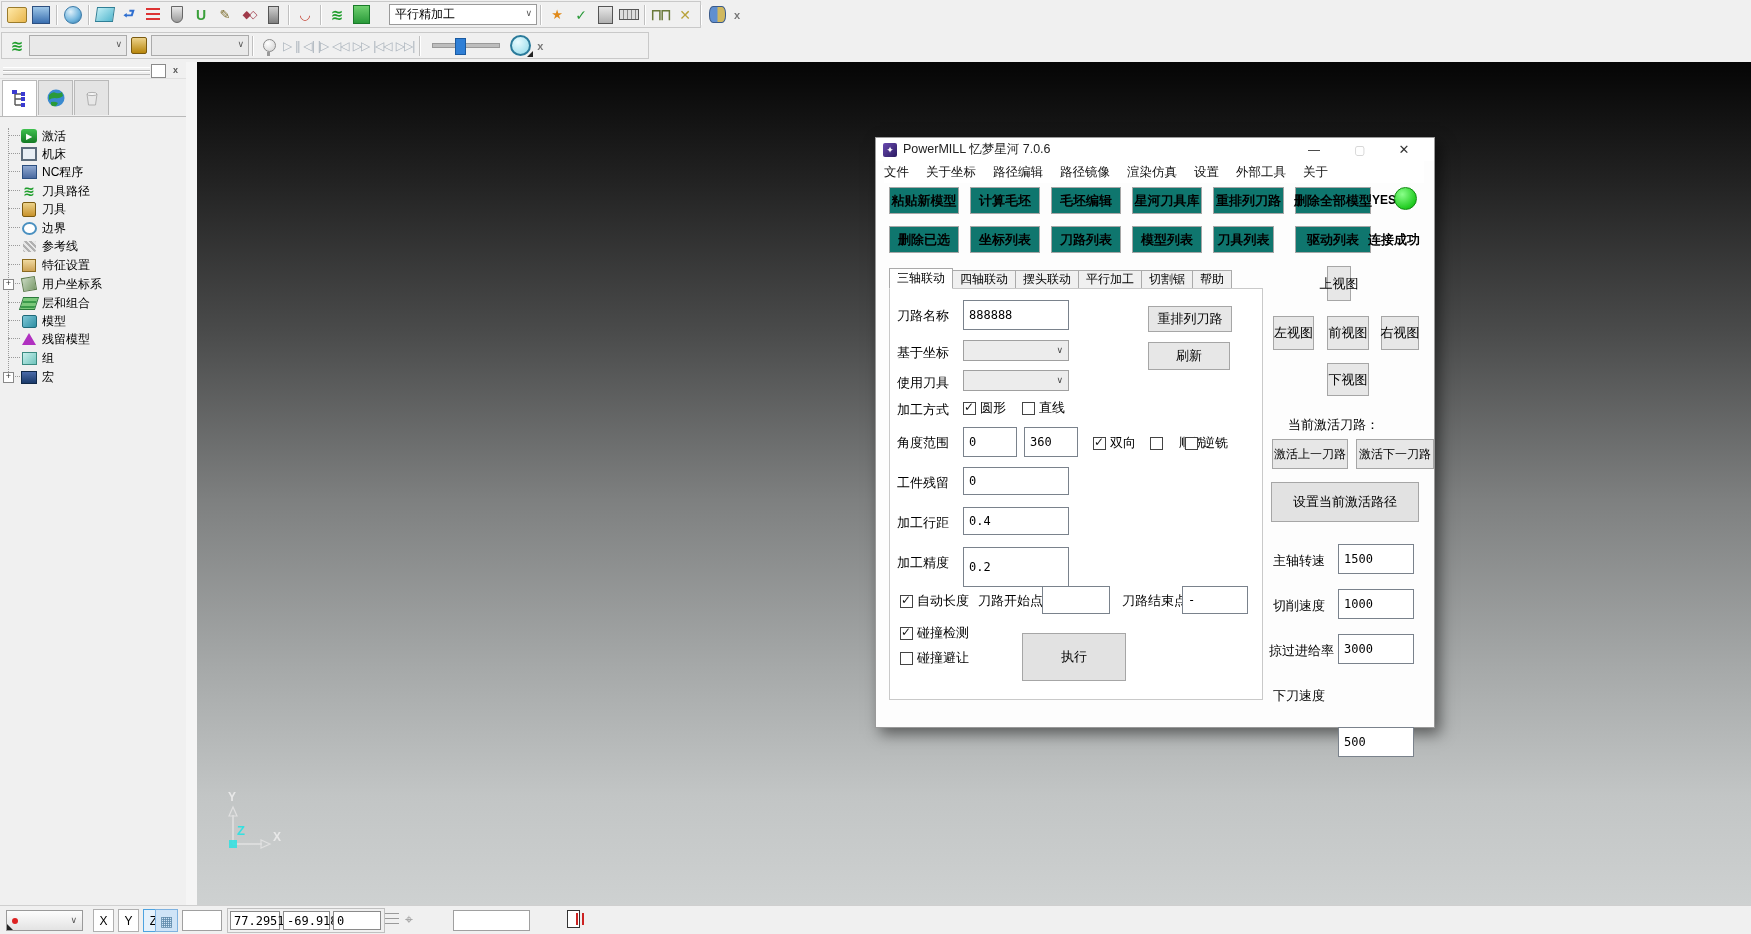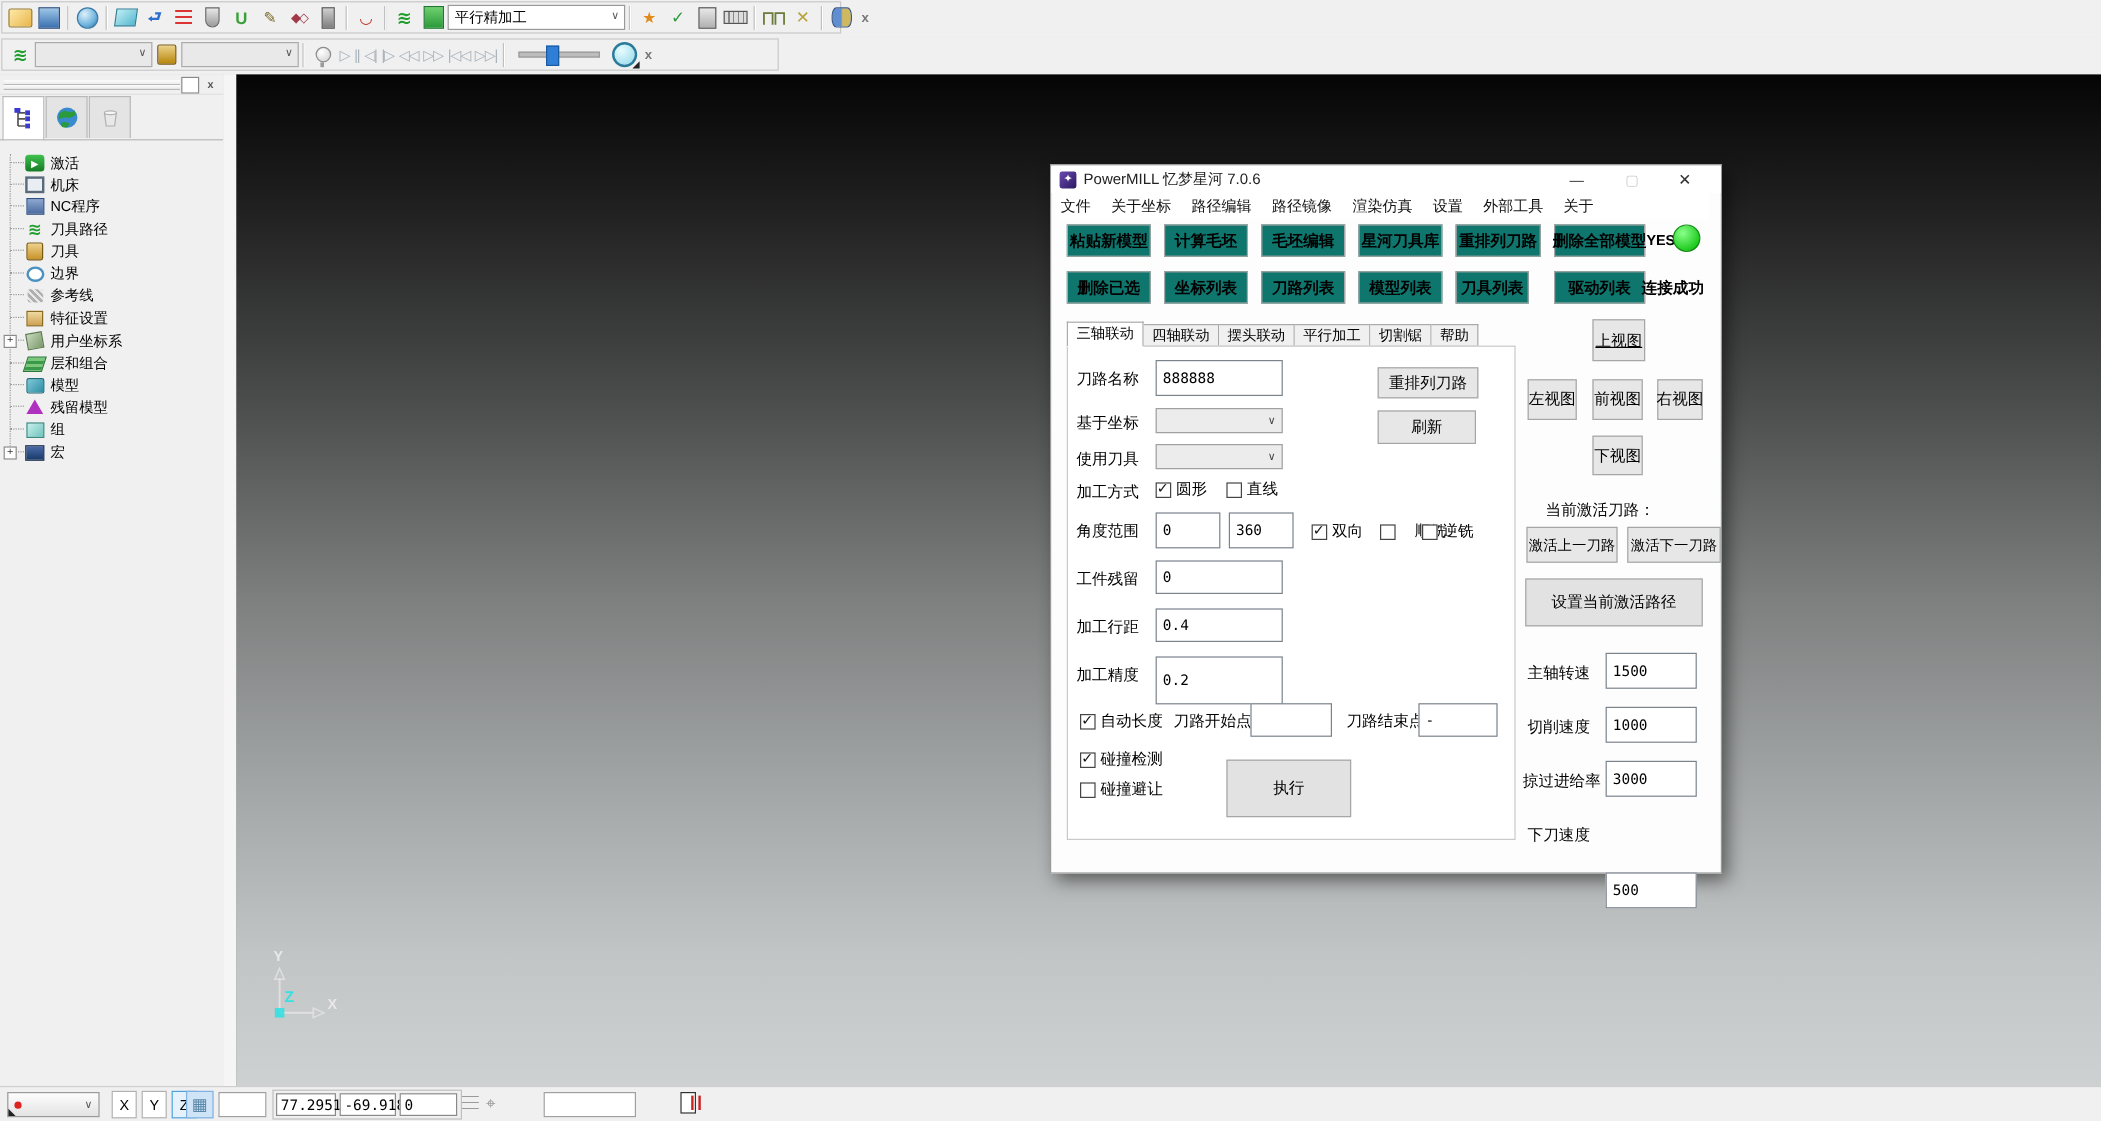--- a/index.html
+++ b/index.html
@@ -163,21 +163,21 @@
       <span class="tbi">
           <span class="ic-drill"></span>
         </span>
       <span class="sep"></span>
       <span class="tbi ic-arc">◡</span>
       <span class="sep"></span>
       <span class="tbi ic-spring">≋</span>
       <span class="tbi">
           <span class="ic-glist"></span>
         </span>
-      <div class="combo" style="width:148px;">
+      <div class="combo" style="width:148px;margin-left:16px;">
         <span>平行精加工</span>
         <span class="arrow">∨</span>
       </div>
       <span class="sep"></span>
       <span class="tbi ic-startool">★</span>
       <span class="tbi ic-check">✓</span>
       <span class="tbi">
           <span class="ic-calc"></span>
         </span>
       <span class="tbi">
@@ -490,21 +490,21 @@
         <div class="cbrow" style="left:10px;top:360px;">
           <span class="cb"></span>
           <span>碰撞避让</span>
         </div>
 
         <button class="vbtn" style="left:132px;top:344px;width:104px;height:48px;background:#e2e2e2;">执行</button>
         <button class="vbtn" style="left:258px;top:17px;width:84px;height:26px;">重排列刀路</button>
         <button class="vbtn" style="left:258px;top:53px;width:82px;height:28px;">刷新</button>
       </div>
 
-      <button class="vbtn" style="left:451px;top:128px;width:44px;height:35px;text-decoration:underline;">上视图</button>
+      <button class="vbtn" style="left:451px;top:128px;width:24px;height:35px;">上视图</button>
       <button class="vbtn" style="left:397px;top:178px;width:41px;height:34px;">左视图</button>
       <button class="vbtn" style="left:451px;top:178px;width:42px;height:34px;">前视图</button>
       <button class="vbtn" style="left:505px;top:178px;width:38px;height:34px;">右视图</button>
       <button class="vbtn" style="left:451px;top:225px;width:42px;height:33px;">下视图</button>
 
       <span class="flabel" style="left:412px;top:278px;">当前激活刀路：</span>
       <button class="vbtn" style="left:396px;top:301px;width:76px;height:30px;font-size:12px;">激活上一刀路</button>
       <button class="vbtn" style="left:480px;top:301px;width:78px;height:30px;font-size:12px;">激活下一刀路</button>
       <button class="vbtn" style="left:395px;top:344px;width:148px;height:40px;background:#e2e2e2;">设置当前激活路径</button>
 

